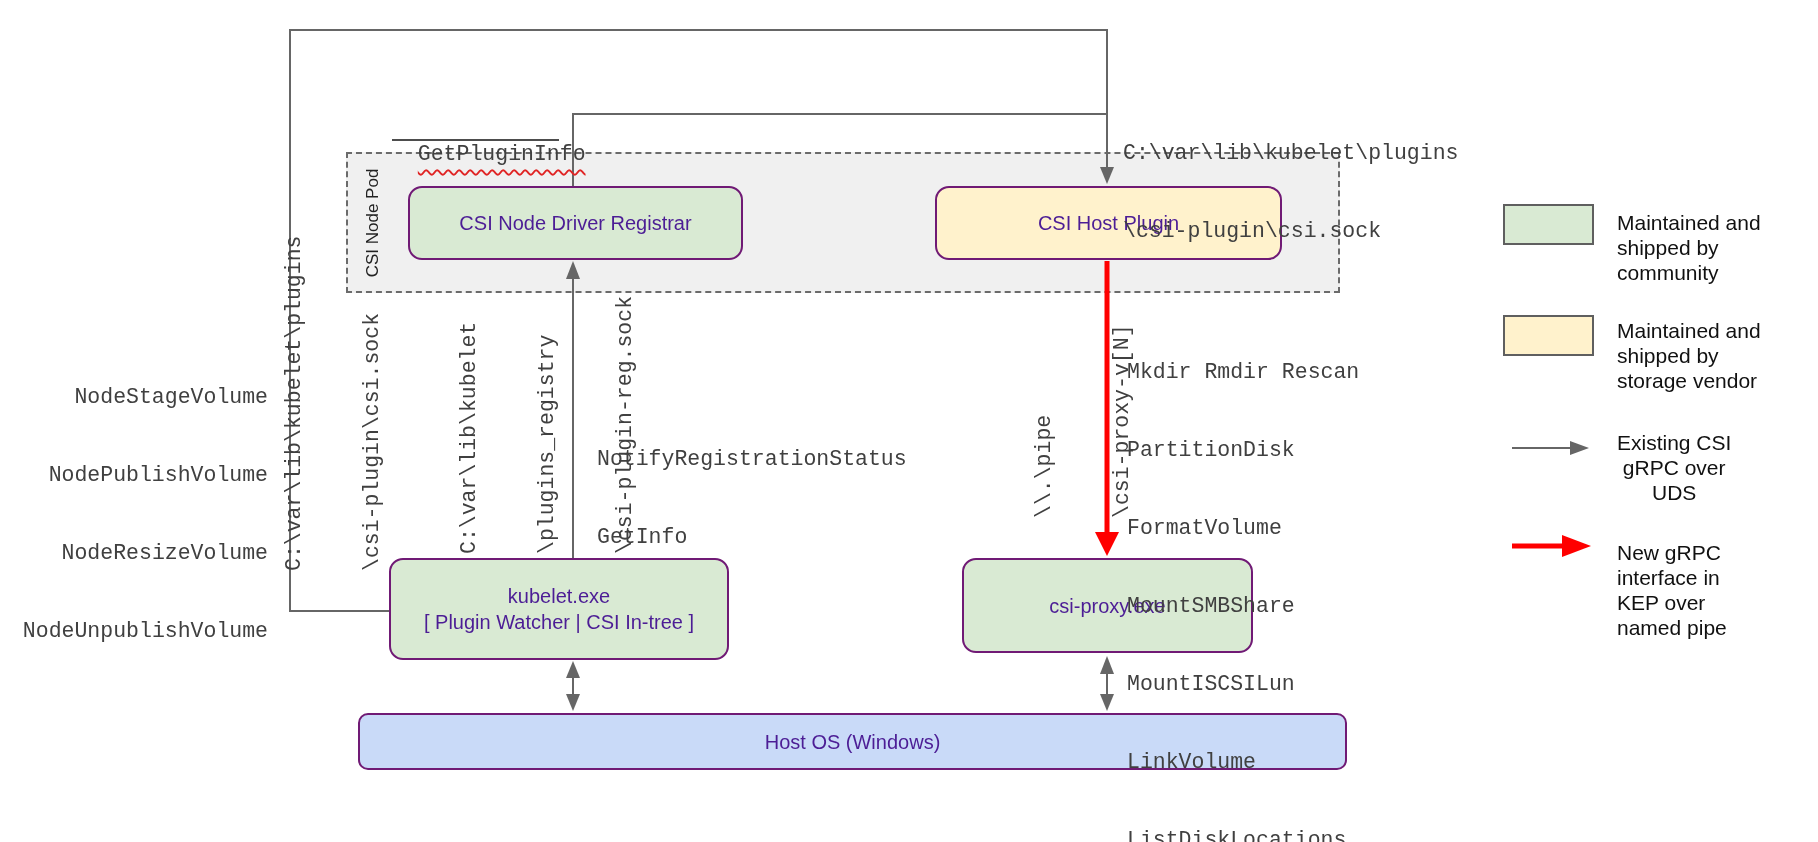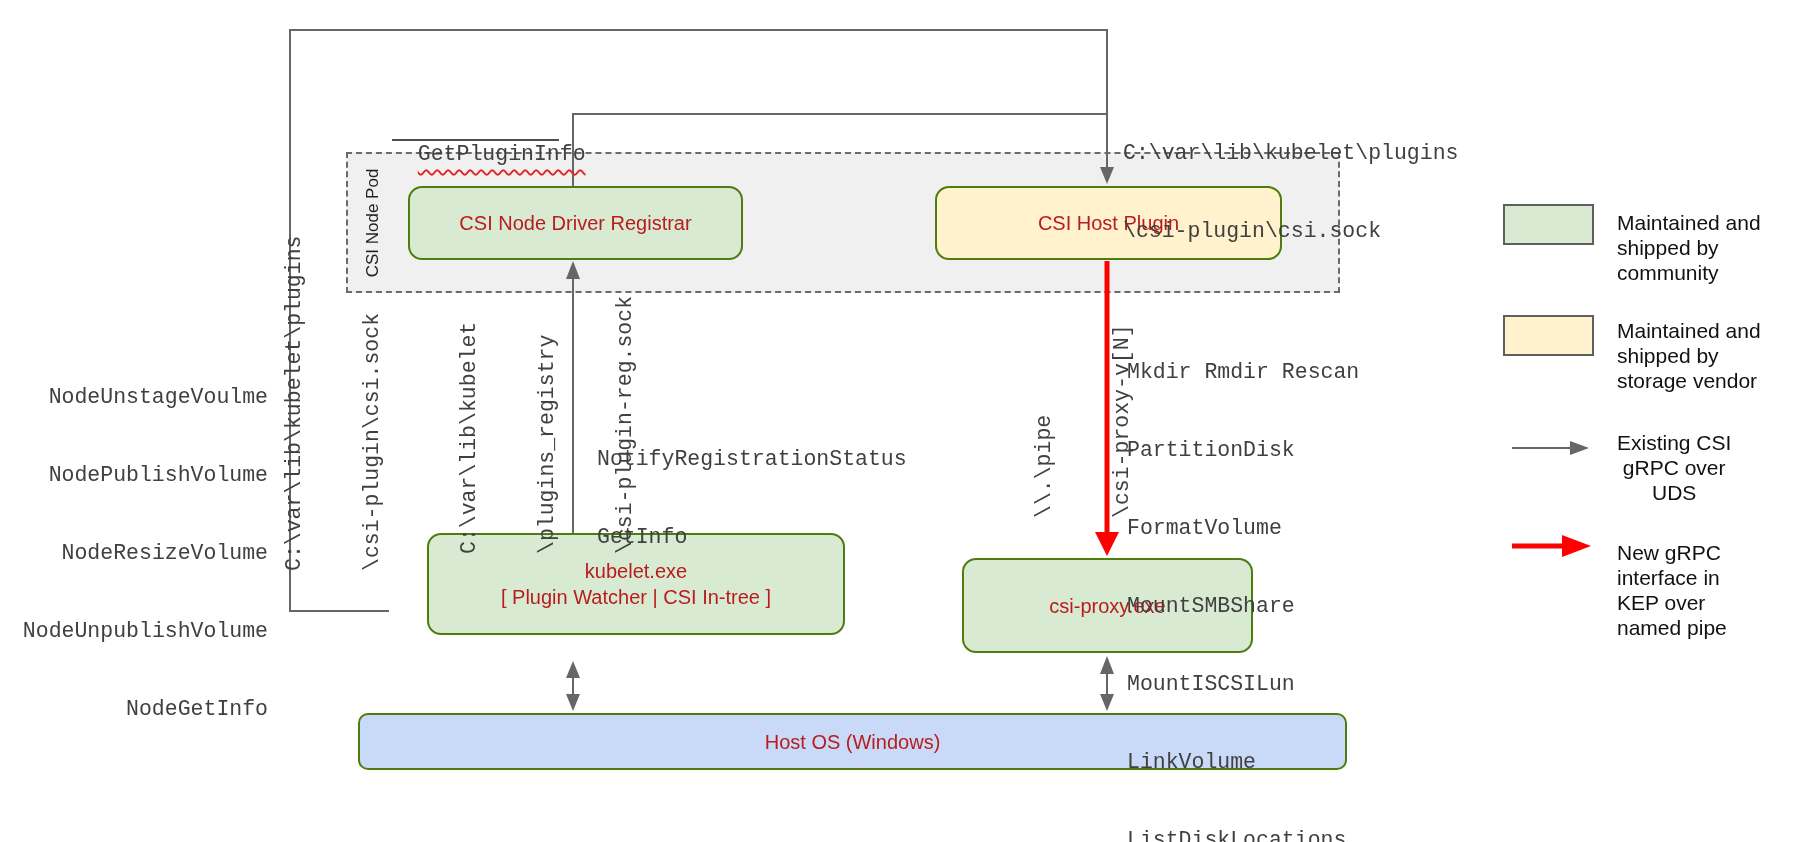--- a/index.html
+++ b/index.html
@@ -12,28 +12,28 @@
     font-family:"Liberation Mono","DejaVu Sans Mono",monospace;
     font-size:21.5px; line-height:26px; color:#404040; white-space:pre;
   }
   
   #pod {
     left:346px; top:152px; width:994px; height:141px;
     background:#f0f0f0; border:2px dashed #6b6b6b; box-sizing:border-box; z-index:0;
   }
   
   .box {
-    position:absolute; border:2px solid #4d7c0f; border-radius:14px;
+    position:absolute; border:2px solid #701a75; border-radius:14px;
     display:flex; flex-direction:column; align-items:center; justify-content:center;
-    font-size:20px; line-height:26px; color:#b91c1c; text-align:center;
+    font-size:20px; line-height:26px; color:#4c1d95; text-align:center;
     box-sizing:border-box; z-index:2;
   }
   #box-registrar { left:408px; top:186px; width:335px; height:74px; background:#d9ead3; }
   #box-plugin    { left:935px; top:186px; width:347px; height:74px; background:#fff2cc; }
-  #box-kubelet   { left:389px; top:533px; width:418px; height:102px; background:#d9ead3;margin-left:38px; }
+  #box-kubelet   { left:389px; top:558px; width:340px; height:102px; background:#d9ead3; }
   #box-csiproxy  { left:962px; top:558px; width:291px; height:95px; background:#d9ead3; }
   #box-host      { left:358px; top:713px; width:989px; height:57px; background:#c9daf8; border-radius:10px; }
   
   #wires { left:0; top:0; width:1818px; height:842px; z-index:1; pointer-events:none; }
   
   .rot {
     position:absolute; transform:translate(-50%,-50%) rotate(-90deg);
     text-align:left; z-index:3;
   }
   #pod-label { font-size:17px; color:#222; white-space:nowrap; }
@@ -151,25 +151,24 @@
   <div>\\.\pipe</div>
   <div>\csi-proxy-v[N]</div>
 </div>
 
 <div id="reg-calls" class="abs lbl mono">
   <div>NotifyRegistrationStatus</div>
   <div>GetInfo</div>
 </div>
 
 <div id="node-calls" class="abs lbl mono">
-  <div>NodeUnstageVoulme</div>
+  <div>NodeStageVolume</div>
   <div>NodePublishVolume</div>
   <div>NodeResizeVolume</div>
   <div>NodeUnpublishVolume</div>
-  <div>NodeGetInfo</div>
   
   
 </div>
 
 <div id="proxy-calls" class="abs lbl mono">
   <div>Mkdir Rmdir Rescan</div>
   <div>PartitionDisk</div>
   <div>FormatVolume</div>
   <div>MountSMBShare</div>
   <div>MountISCSILun</div>

